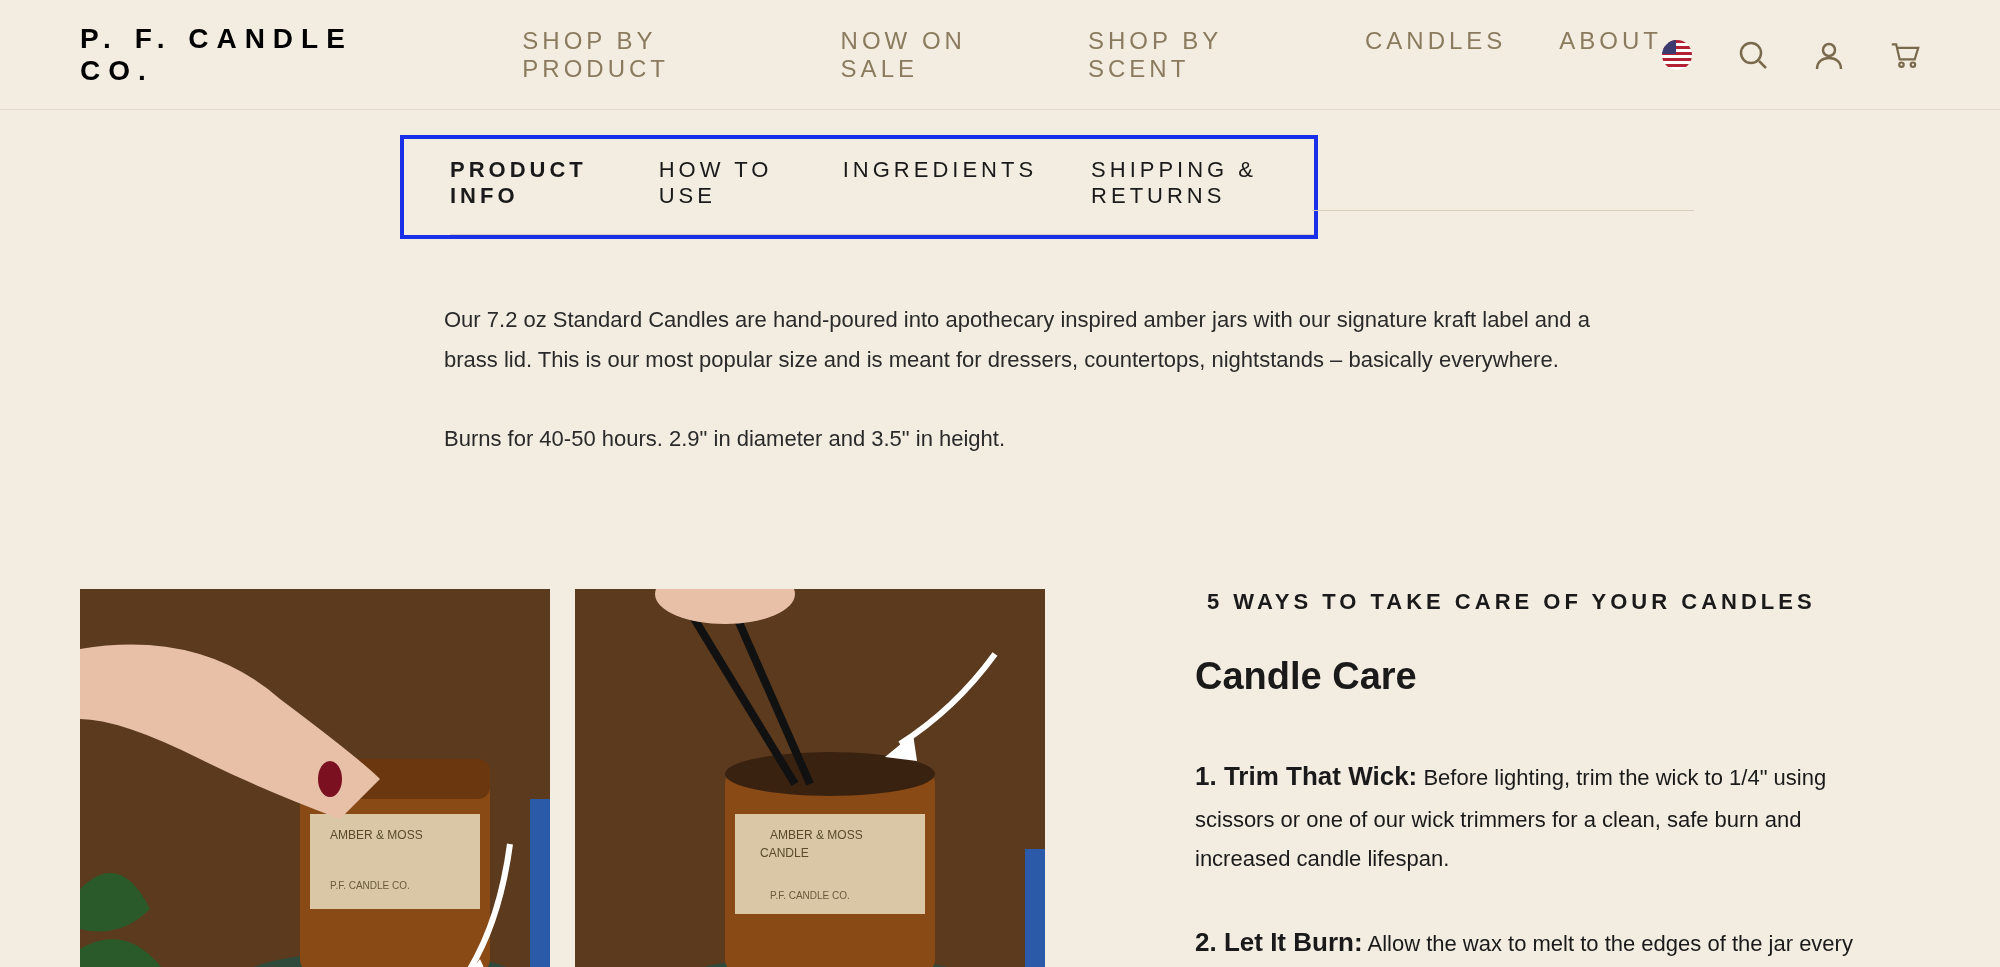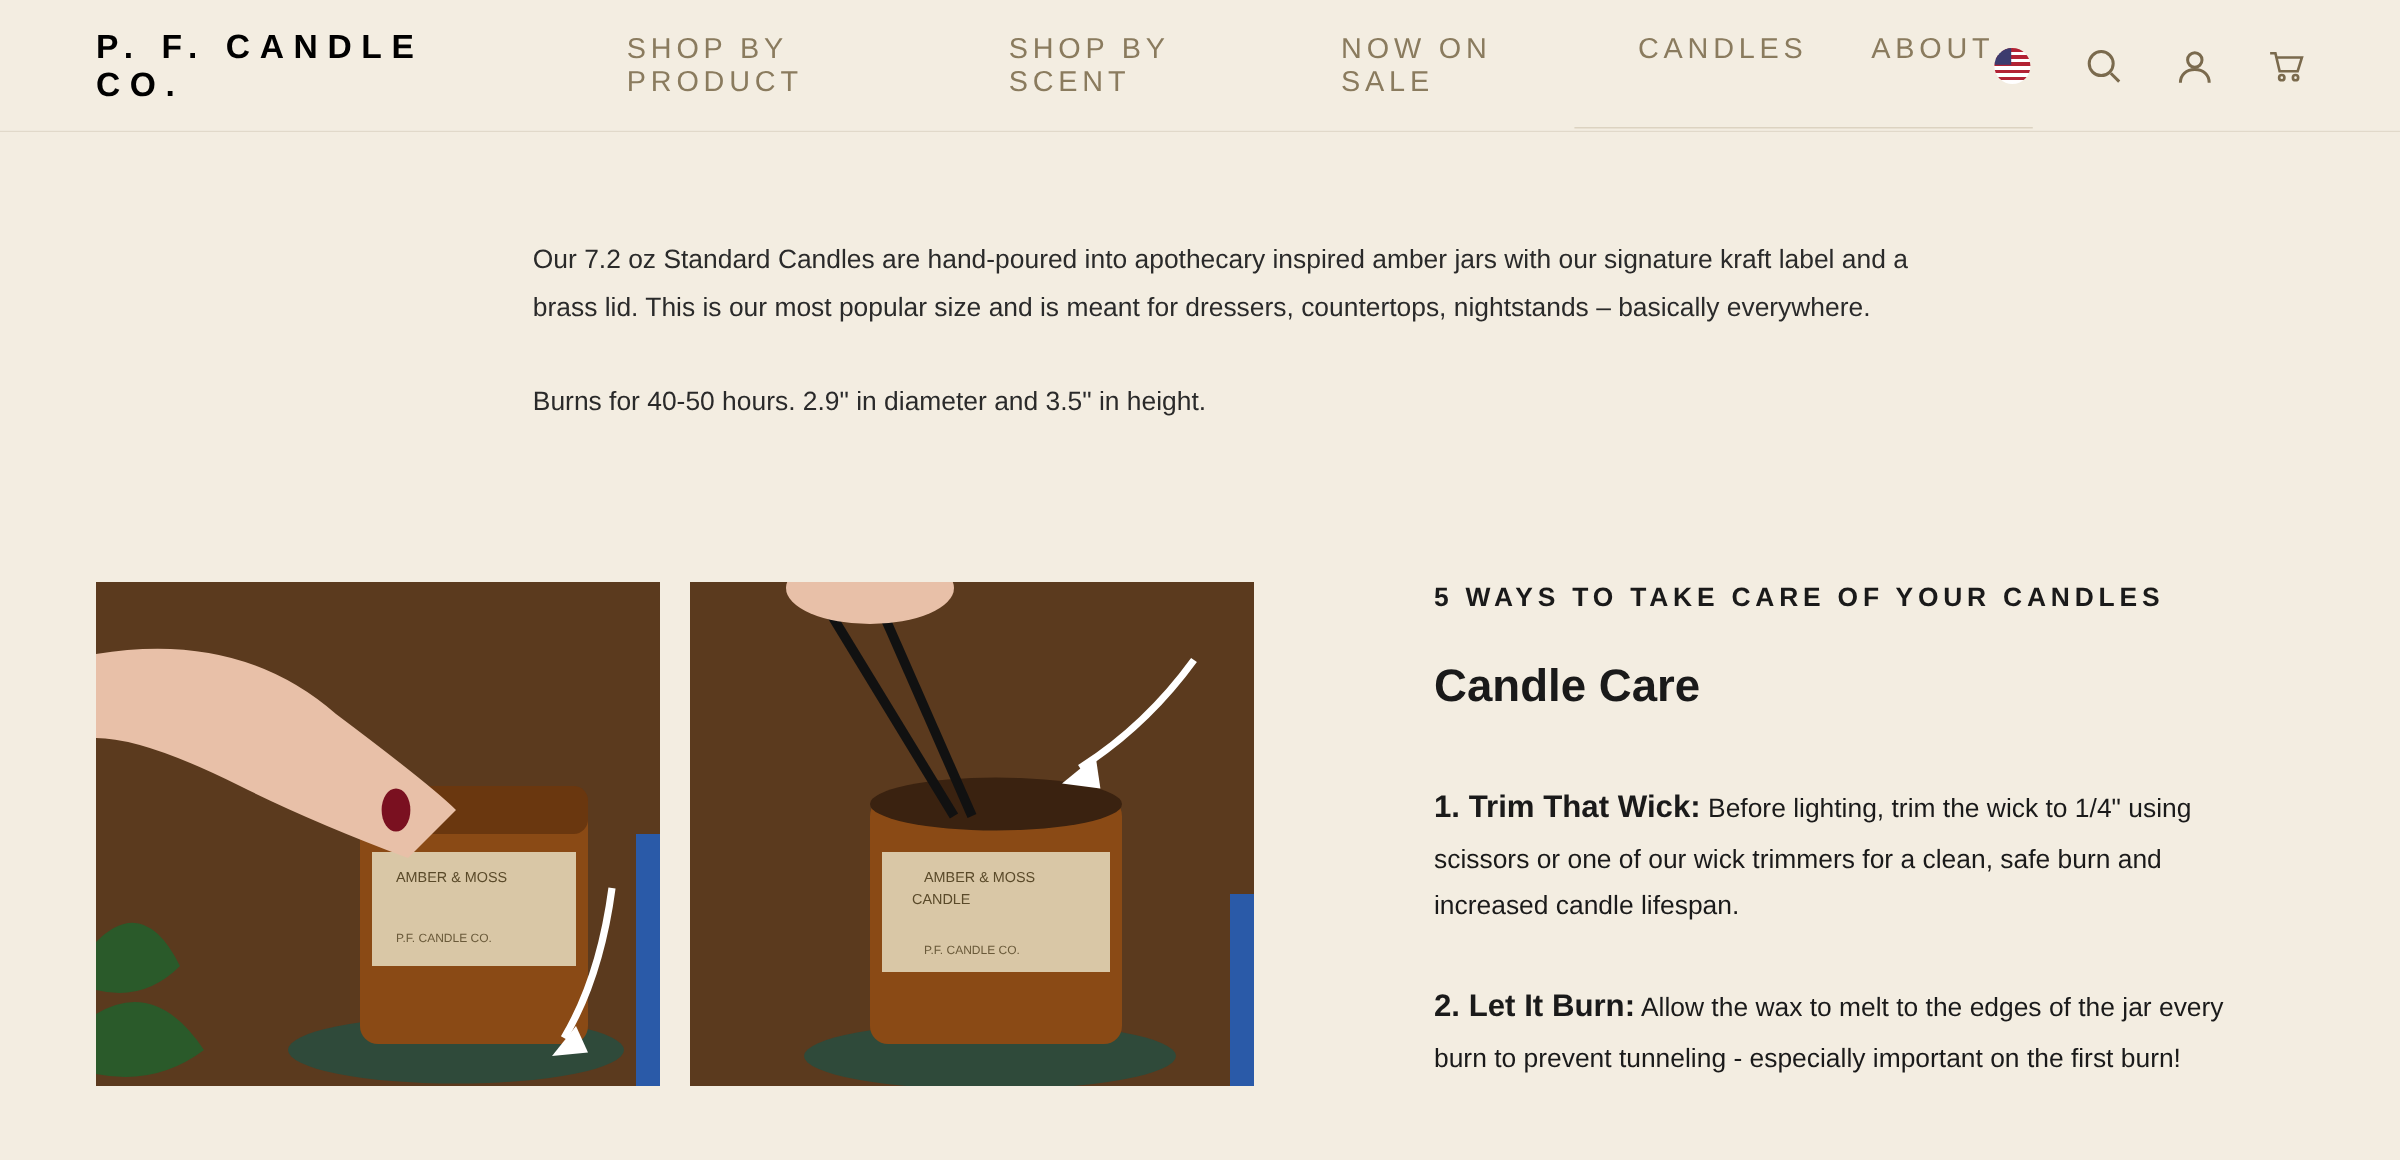--- a/index.html
+++ b/index.html
@@ -131,20 +131,21 @@
   .care-text {
     margin-left: 125px;
     max-width: 680px;
   }
   .care-eyebrow {
     font-size: 22px;
     font-weight: 700;
     letter-spacing: 4px;
     margin-bottom: 40px;
     font-family: Arial, sans-serif;
+    margin-left: 12px;
   }
   .care-title {
     font-size: 38px;
     font-weight: 800;
     margin-bottom: 55px;
     font-family: Arial, sans-serif;
   }
   .care-item {
     font-size: 22px;
     line-height: 1.8;
@@ -158,22 +159,22 @@
     font-family: Arial, sans-serif;
   }
 </style>
 </head>
 <body>
 
 <div class="header">
   <div class="logo">P. F. CANDLE CO.</div>
   <div class="nav-menu">
     <div class="nav-item">SHOP BY PRODUCT</div>
+    <div class="nav-item">NOW ON SALE</div>
     <div class="nav-item">SHOP BY SCENT</div>
-    <div class="nav-item">NOW ON SALE</div>
     <div class="nav-item">CANDLES</div>
     <div class="nav-item">ABOUT</div>
   </div>
   <div class="header-icons">
     <div class="icon">
       <div class="flag-icon"></div>
     </div>
     <div class="icon">
       <svg width="30" height="30" viewBox="0 0 30 30" fill="none" stroke="#7a6a4d" stroke-width="2.5">
         <circle cx="13" cy="13" r="10"></circle>
@@ -190,20 +191,28 @@
       <svg width="34" height="30" viewBox="0 0 34 30" fill="none" stroke="#7a6a4d" stroke-width="2.5">
         <path d="M2 3h5l4 17h17l4-13H9"></path>
           <circle cx="13" cy="26" r="2.5"></circle>
           <circle cx="26" cy="26" r="2.5"></circle>
       </svg>
     </div>
   </div>
 </div>
 
 <div class="tabs-wrap">
+  <div class="tabs-highlight">
+    <div class="tabs">
+      <div class="tab active">PRODUCT INFO</div>
+      <div class="tab">HOW TO USE</div>
+      <div class="tab">INGREDIENTS</div>
+      <div class="tab">SHIPPING &amp; RETURNS</div>
+    </div>
+  </div>
   <div class="tabs-border-ext"></div>
 </div>
 
 <div class="product-desc">
   <p>Our 7.2 oz Standard Candles are hand-poured into apothecary inspired amber jars with our signature kraft label and a brass lid. This is our most popular size and is meant for dressers, countertops, nightstands – basically everywhere.</p>
   <p>Burns for 40-50 hours. 2.9" in diameter and 3.5" in height.</p>
 </div>
 
 <div class="care-section">
   <div class="care-images">

